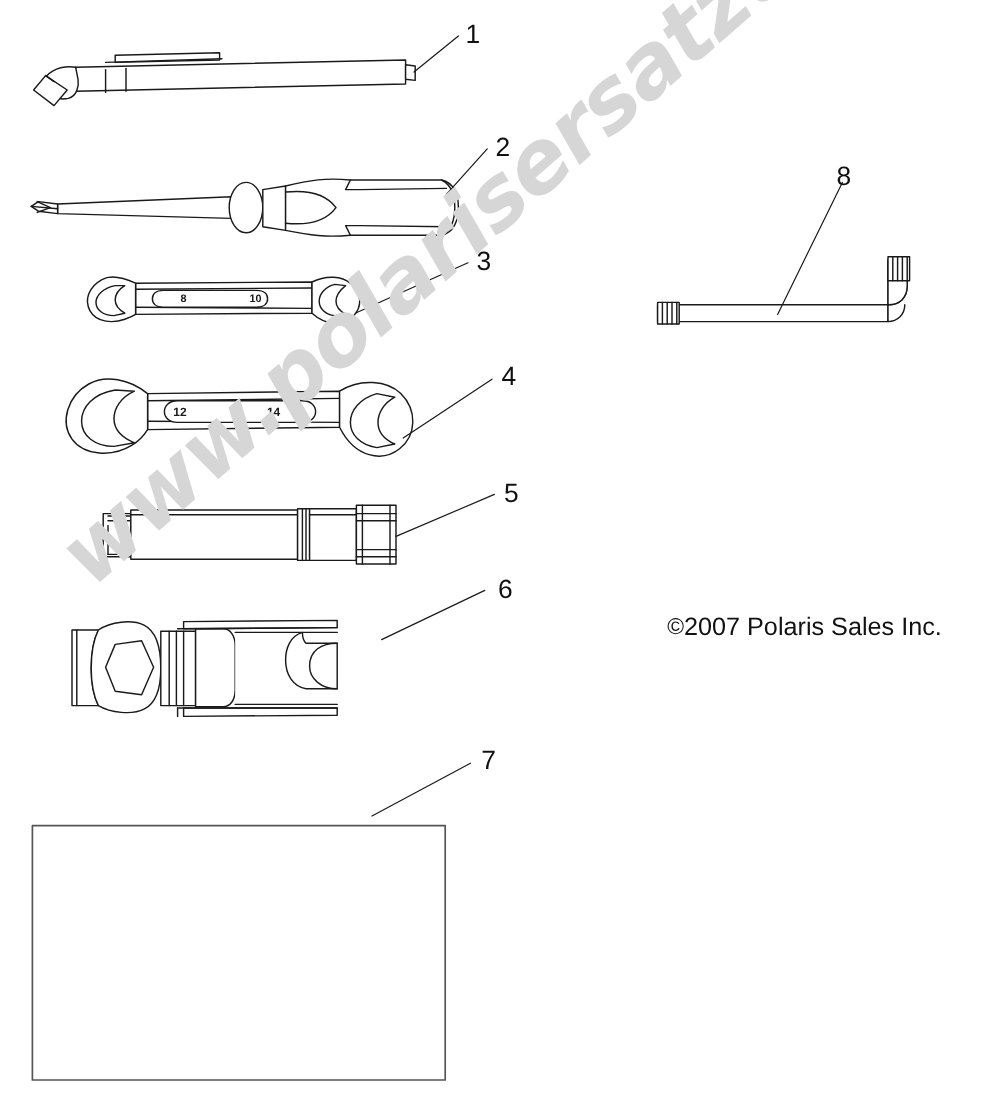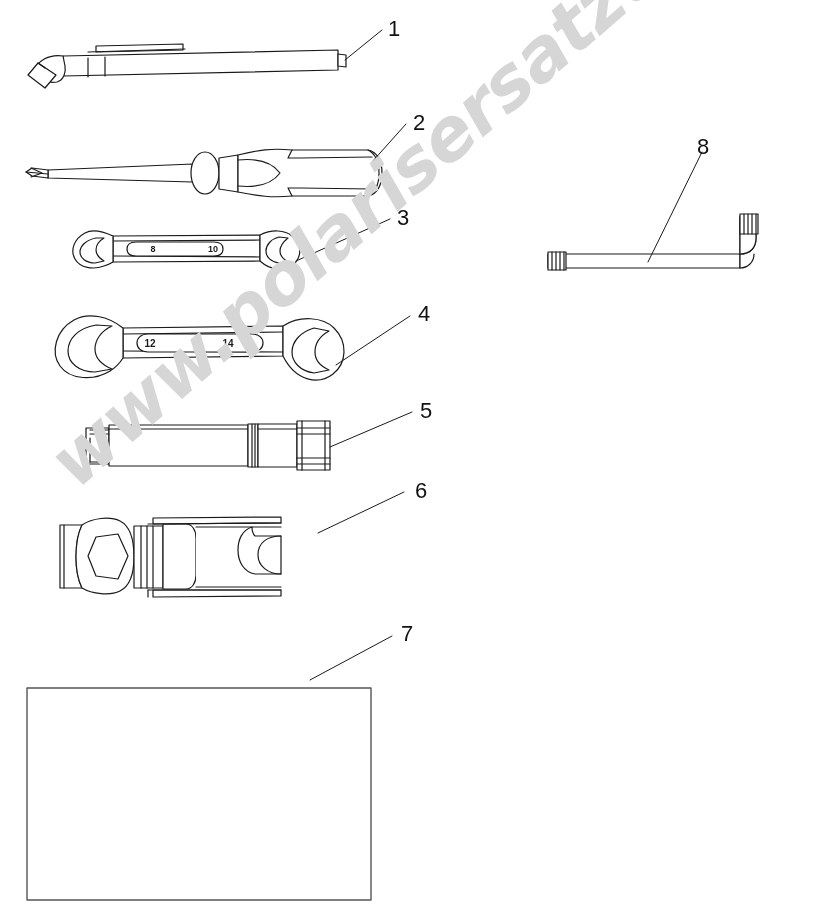--- a/index.html
+++ b/index.html
@@ -276,18 +276,21 @@
 
   <div class="callout" style="left:388px; top:18px;">1</div>
   <div class="callout" style="left:413px; top:112px;">2</div>
   <div class="callout" style="left:397px; top:207px;">3</div>
   <div class="callout" style="left:418px; top:303px;">4</div>
   <div class="callout" style="left:420px; top:400px;">5</div>
   <div class="callout" style="left:415px; top:480px;">6</div>
   <div class="callout" style="left:401px; top:623px;">7</div>
   <div class="callout" style="left:697px; top:136px;">8</div>
 
+  <div id="copyright">
+    <span class="csym">©</span><span>2007 Polaris Sales Inc.</span>
+  </div>
 
   <div id="watermark">
     <div id="watermark-text">www.polarisersatzteile.de</div>
   </div>
 
 </div>
 
 </body></html>

